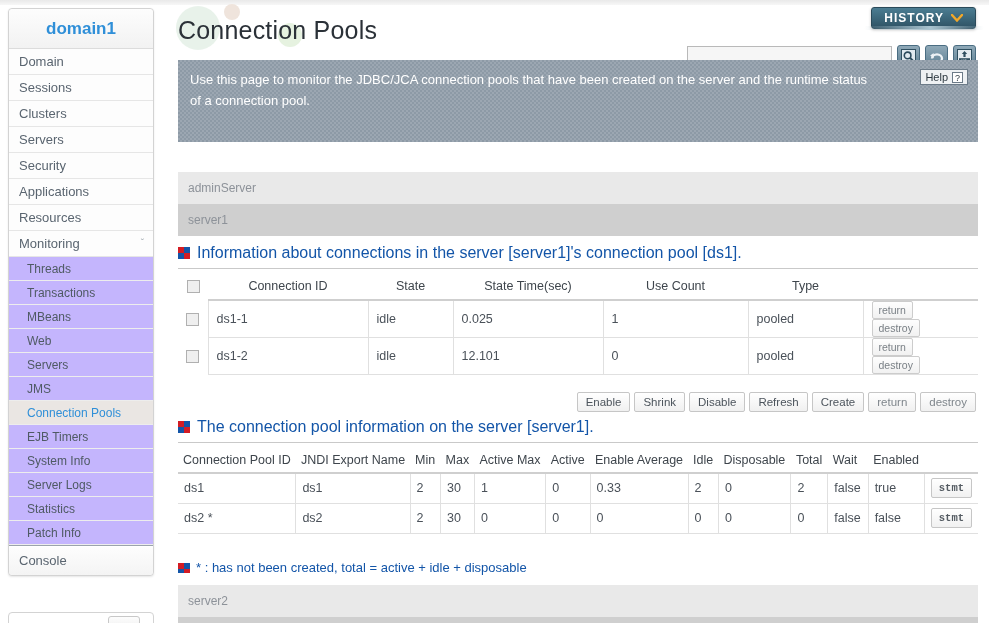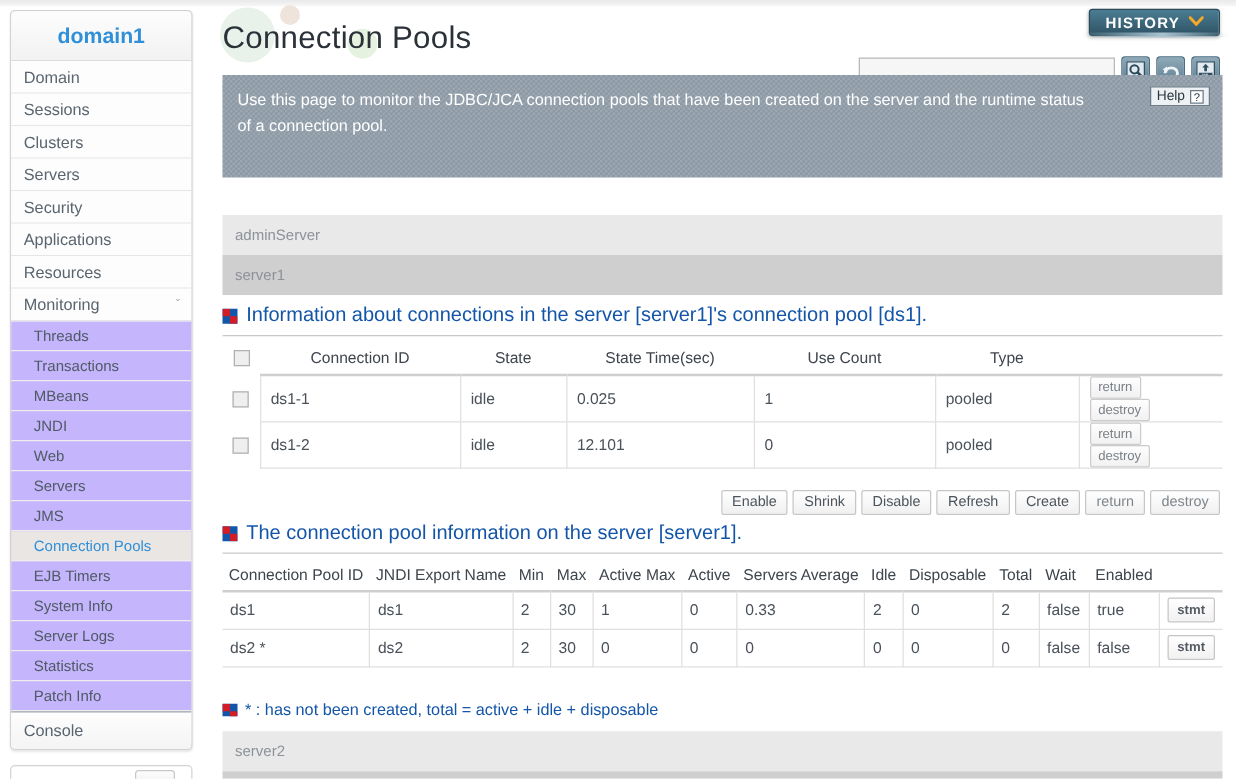--- a/index.html
+++ b/index.html
@@ -231,21 +231,21 @@
   .t2 th {
     font-weight: normal; color: #3e454c; font-size: 12.5px;
     height: 26px; padding: 0 5px; text-align: left; white-space: nowrap;
     border-bottom: 2px solid #cfcfcf; background: #fff;
   }
   .t2 td {
     height: 30px; padding: 0 6px; color: #4a5159;
     border: 1px solid #e0e0e0; border-top: none; background: #fff;
   }
   .t2 tr td:first-child { border-left: none; }
-  .t2 tr td:last-child { border-right: none; border-left: none; text-align: center; }
+  .t2 tr td:last-child { border-right: none; border-left: none; text-align: center; font-family: Liberation Mono, monospace; }
   .stmt {
     display: inline-block; padding: 3px 7px;
     border: 1px solid #c6c6c6; border-radius: 2px;
     background: linear-gradient(#ffffff, #f1f1f1);
     font-size: 10.5px; font-weight: bold; color: #545b62;
   }
 
   .footnote {
     position: absolute; left: 12px; top: 560px;
     display: flex; align-items: center; gap: 6px;
@@ -286,21 +286,20 @@
     </div>
     <div class="nav-item">
       <span>Monitoring</span>
       <span class="chev">ˇ</span>
     </div>
 
     <div class="subnav">
       <div class="sub-item"><span>Threads</span></div>
       <div class="sub-item"><span>Transactions</span></div>
       <div class="sub-item"><span>MBeans</span></div>
-      <div class="sub-item"><span>JNDI</span></div>
       <div class="sub-item"><span>Web</span></div>
       <div class="sub-item"><span>Servers</span></div>
       <div class="sub-item"><span>JMS</span></div>
       <div class="sub-item active"><span>Connection Pools</span></div>
       <div class="sub-item"><span>EJB Timers</span></div>
       <div class="sub-item"><span>System Info</span></div>
       <div class="sub-item"><span>Server Logs</span></div>
       <div class="sub-item"><span>Statistics</span></div>
       <div class="sub-item"><span>Patch Info</span></div>
     </div>
@@ -448,21 +447,21 @@
 
     <table class="t2">
       <thead>
         <tr>
           <th style="width:120px">Connection Pool ID</th>
           <th style="width:105px">JNDI Export Name</th>
           <th style="width:33px">Min</th>
           <th style="width:37px">Max</th>
           <th style="width:72px">Active Max</th>
           <th style="width:48px">Active</th>
-          <th style="width:95px">Servers Average</th>
+          <th style="width:95px">Enable Average</th>
           <th style="width:33px">Idle</th>
           <th style="width:78px">Disposable</th>
           <th style="width:42px">Total</th>
           <th style="width:50px">Wait</th>
           <th style="width:58px">Enabled</th>
           <th></th>
         </tr>
       </thead>
       <tbody>
         <tr>

